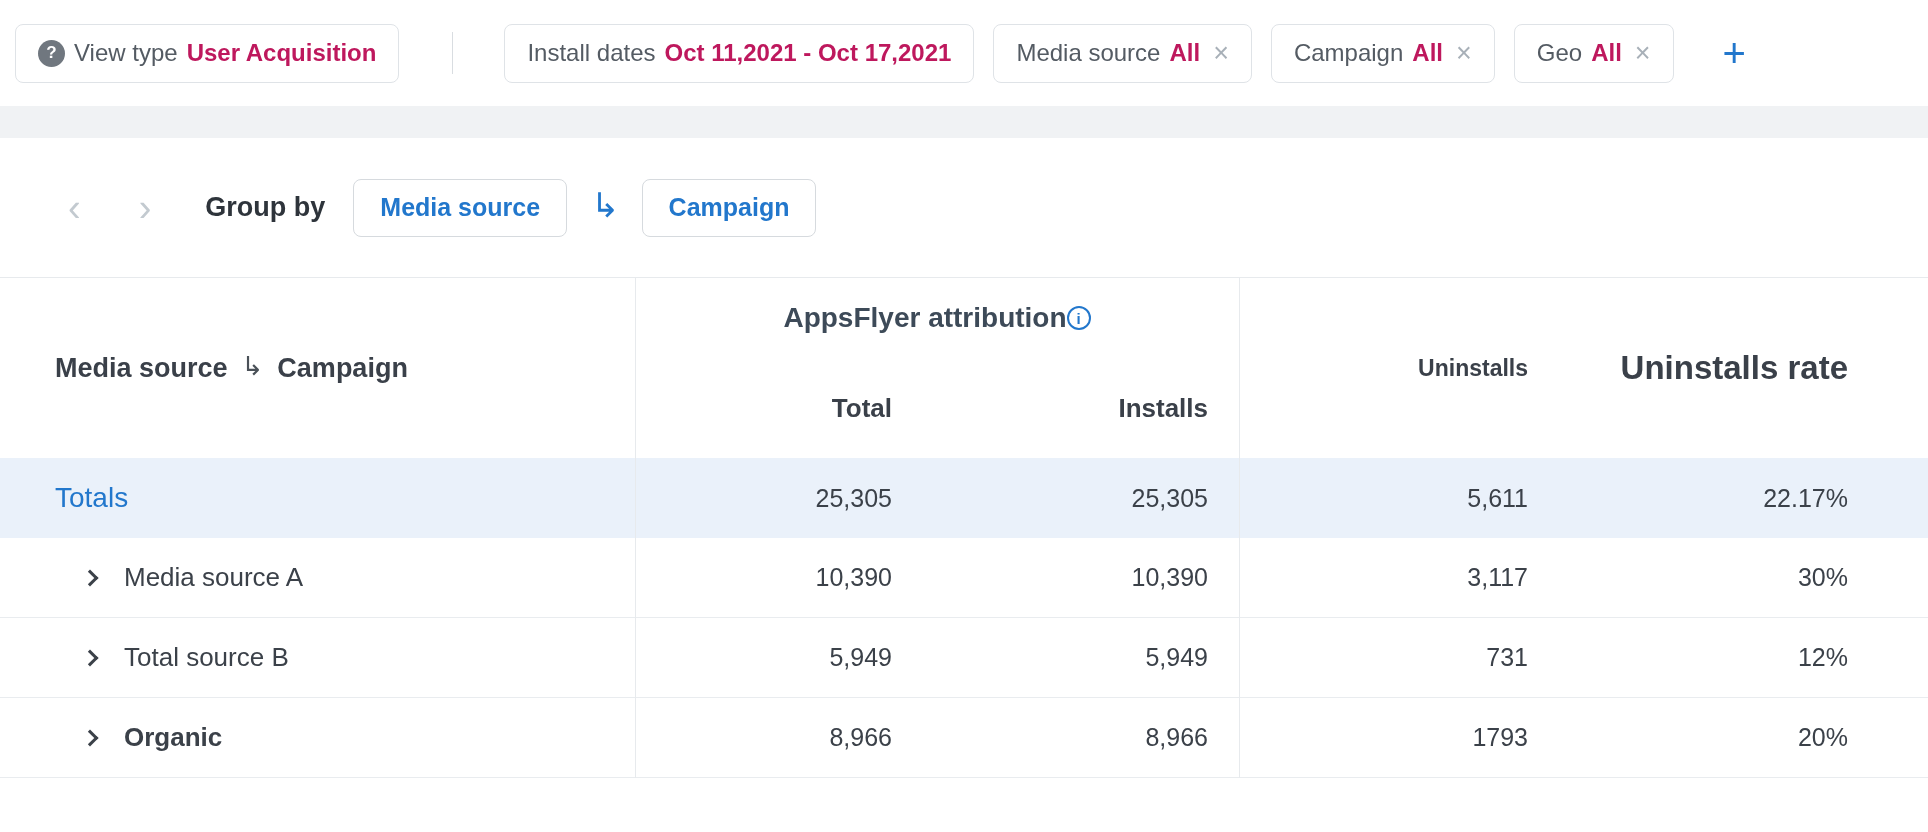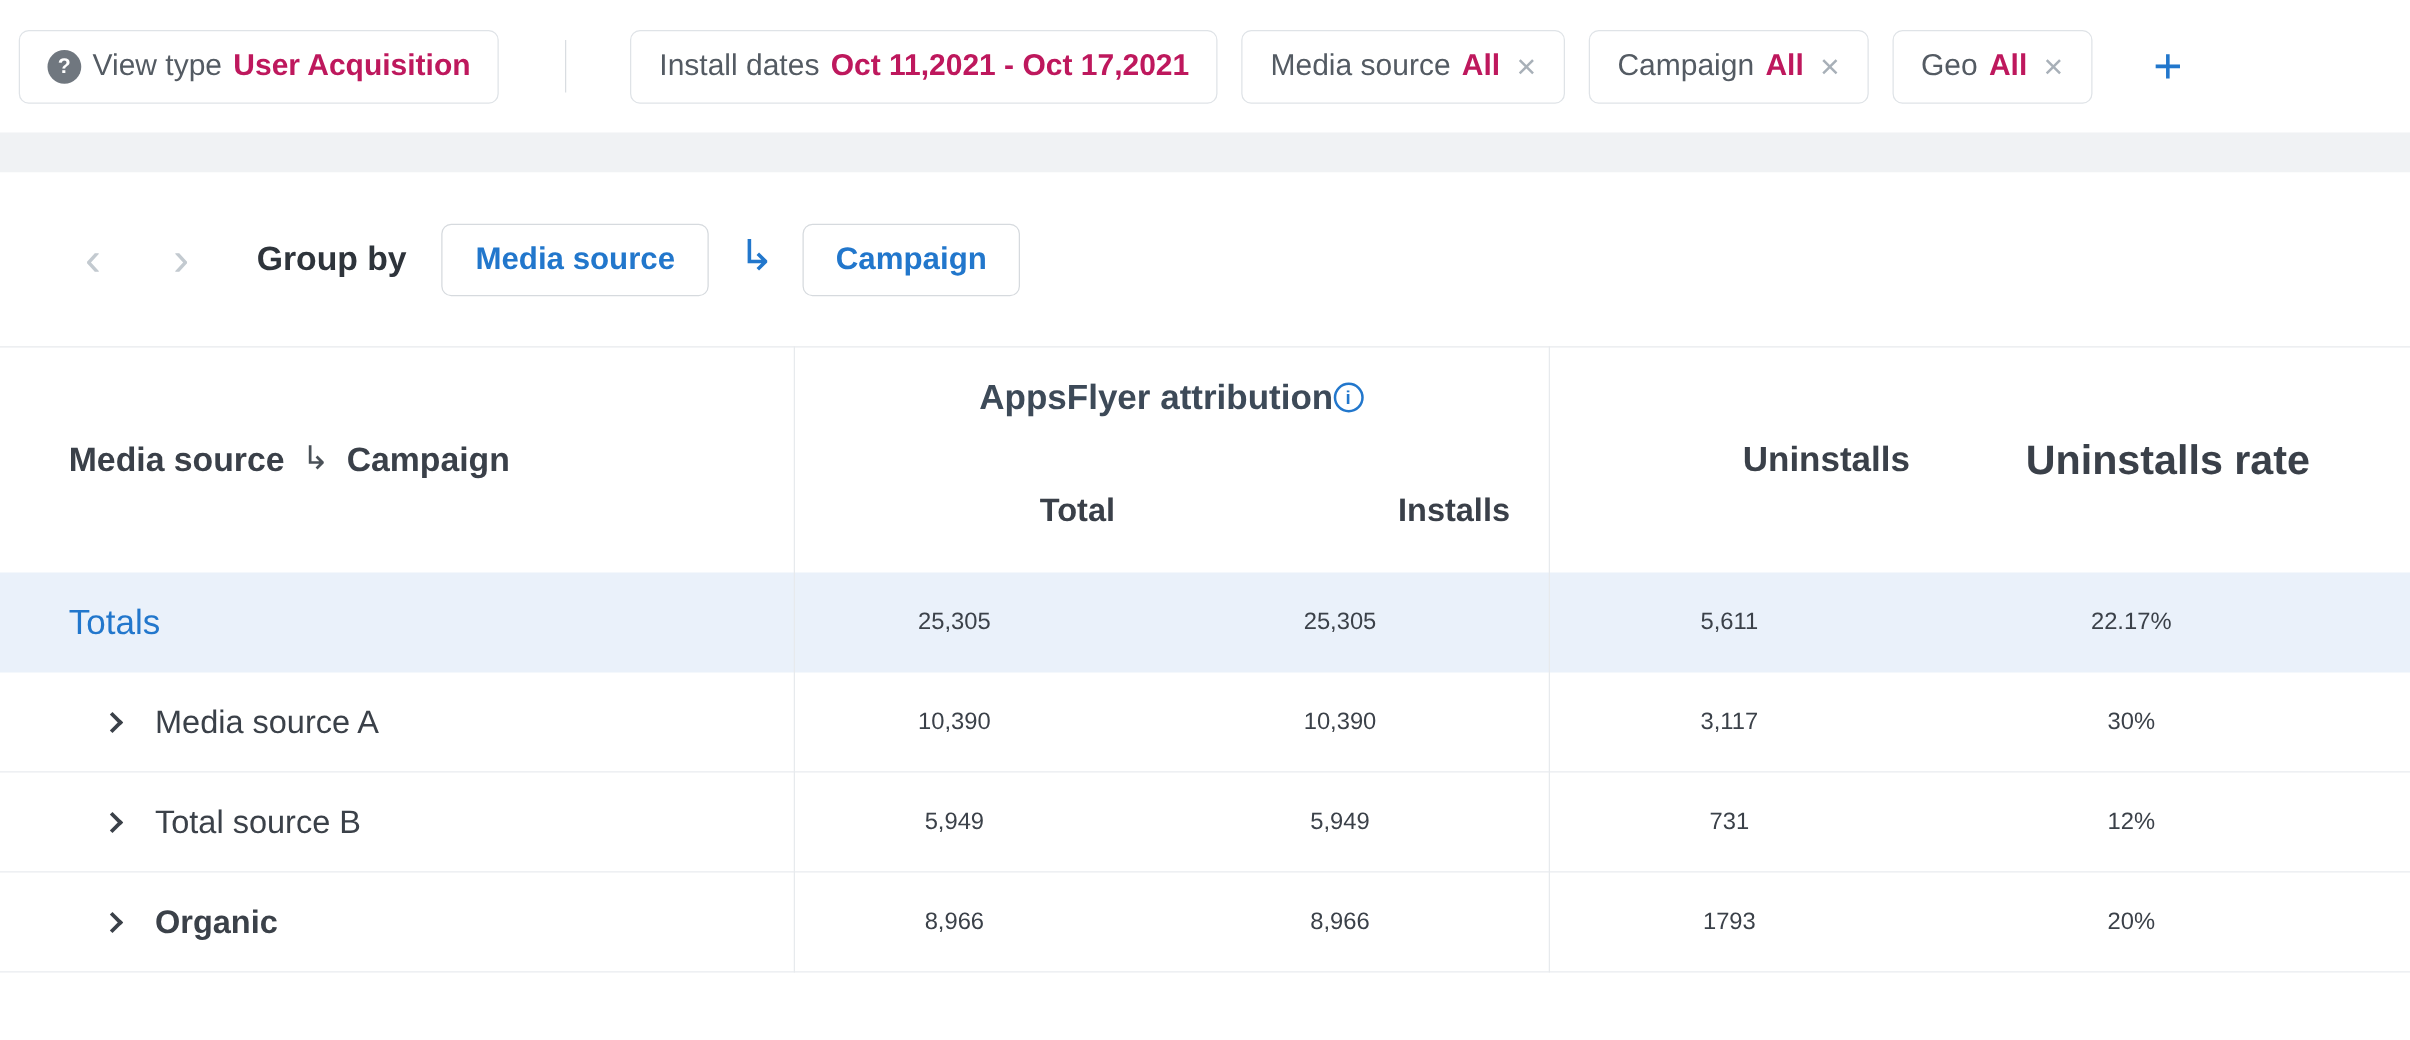--- a/index.html
+++ b/index.html
@@ -52,29 +52,29 @@
     padding-left:55px; font-size:27px; font-weight:600; color:#3a4049; }
   .nest-arrow-gray { color:#4a5158; font-size:26px; font-weight:400; transform:translateY(-2px); }
   .th-attr { grid-column:2/4; grid-row:1; display:flex; align-items:center; justify-content:center; gap:0;
     font-size:28px; font-weight:600; color:#3d4a58; }
   .info-icon { width:24px; height:24px; border:2px solid #2277cc; border-radius:50%; color:#2277cc;
     font-size:15px; font-weight:700; display:flex; align-items:center; justify-content:center; }
   .th-sub { display:flex; align-items:center; justify-content:flex-end; font-size:26px; font-weight:600; color:#3a4049; }
   .th-total { grid-column:2; grid-row:2; padding-right:44px; }
   .th-installs { grid-column:3; grid-row:2; padding-right:31px; }
   .th-unin { grid-column:4; grid-row:1/3; display:flex; align-items:center; justify-content:flex-end;
-    padding-right:34px; font-size:28px; font-weight:600; color:#3a4049; }
+    padding-right:34px; font-size:23px; font-weight:600; color:#3a4049; }
   .th-rate { grid-column:5; grid-row:1/3; display:flex; align-items:center; justify-content:flex-end;
     padding-right:80px; font-size:33px; font-weight:600; color:#3a4049; }
 
   .trow { display:grid; grid-template-columns:635px 301px 303px 323px 366px; align-items:center;
     height:80px; font-size:26px; color:#3b4149; border-bottom:1px solid #e9ecef; }
   .trow.totals { height:80px; background:#eaf1fa; border-bottom:none; font-size:25px; }
   .totals-label { padding-left:55px; font-size:28px; color:#2277cc; font-weight:500; }
-  .num { text-align:center; font-size:19px; }
+  .num { text-align:right; font-size:25px; }
   .c-total { padding-right:44px; } .c-installs { padding-right:31px; }
   .c-unin { padding-right:34px; } .c-rate { padding-right:80px; }
   .row-name { display:flex; align-items:center; gap:28px; padding-left:84px; font-weight:500; cursor:pointer; }
   .row-name .label { font-size:26px; }
   .row-name.bold .label { font-weight:700; }
   .chev { width:12px; height:12px; border-top:3px solid #3b4149; border-right:3px solid #3b4149;
     transform:rotate(45deg); flex:0 0 auto; }
 </style>
 </head>
 <body>

